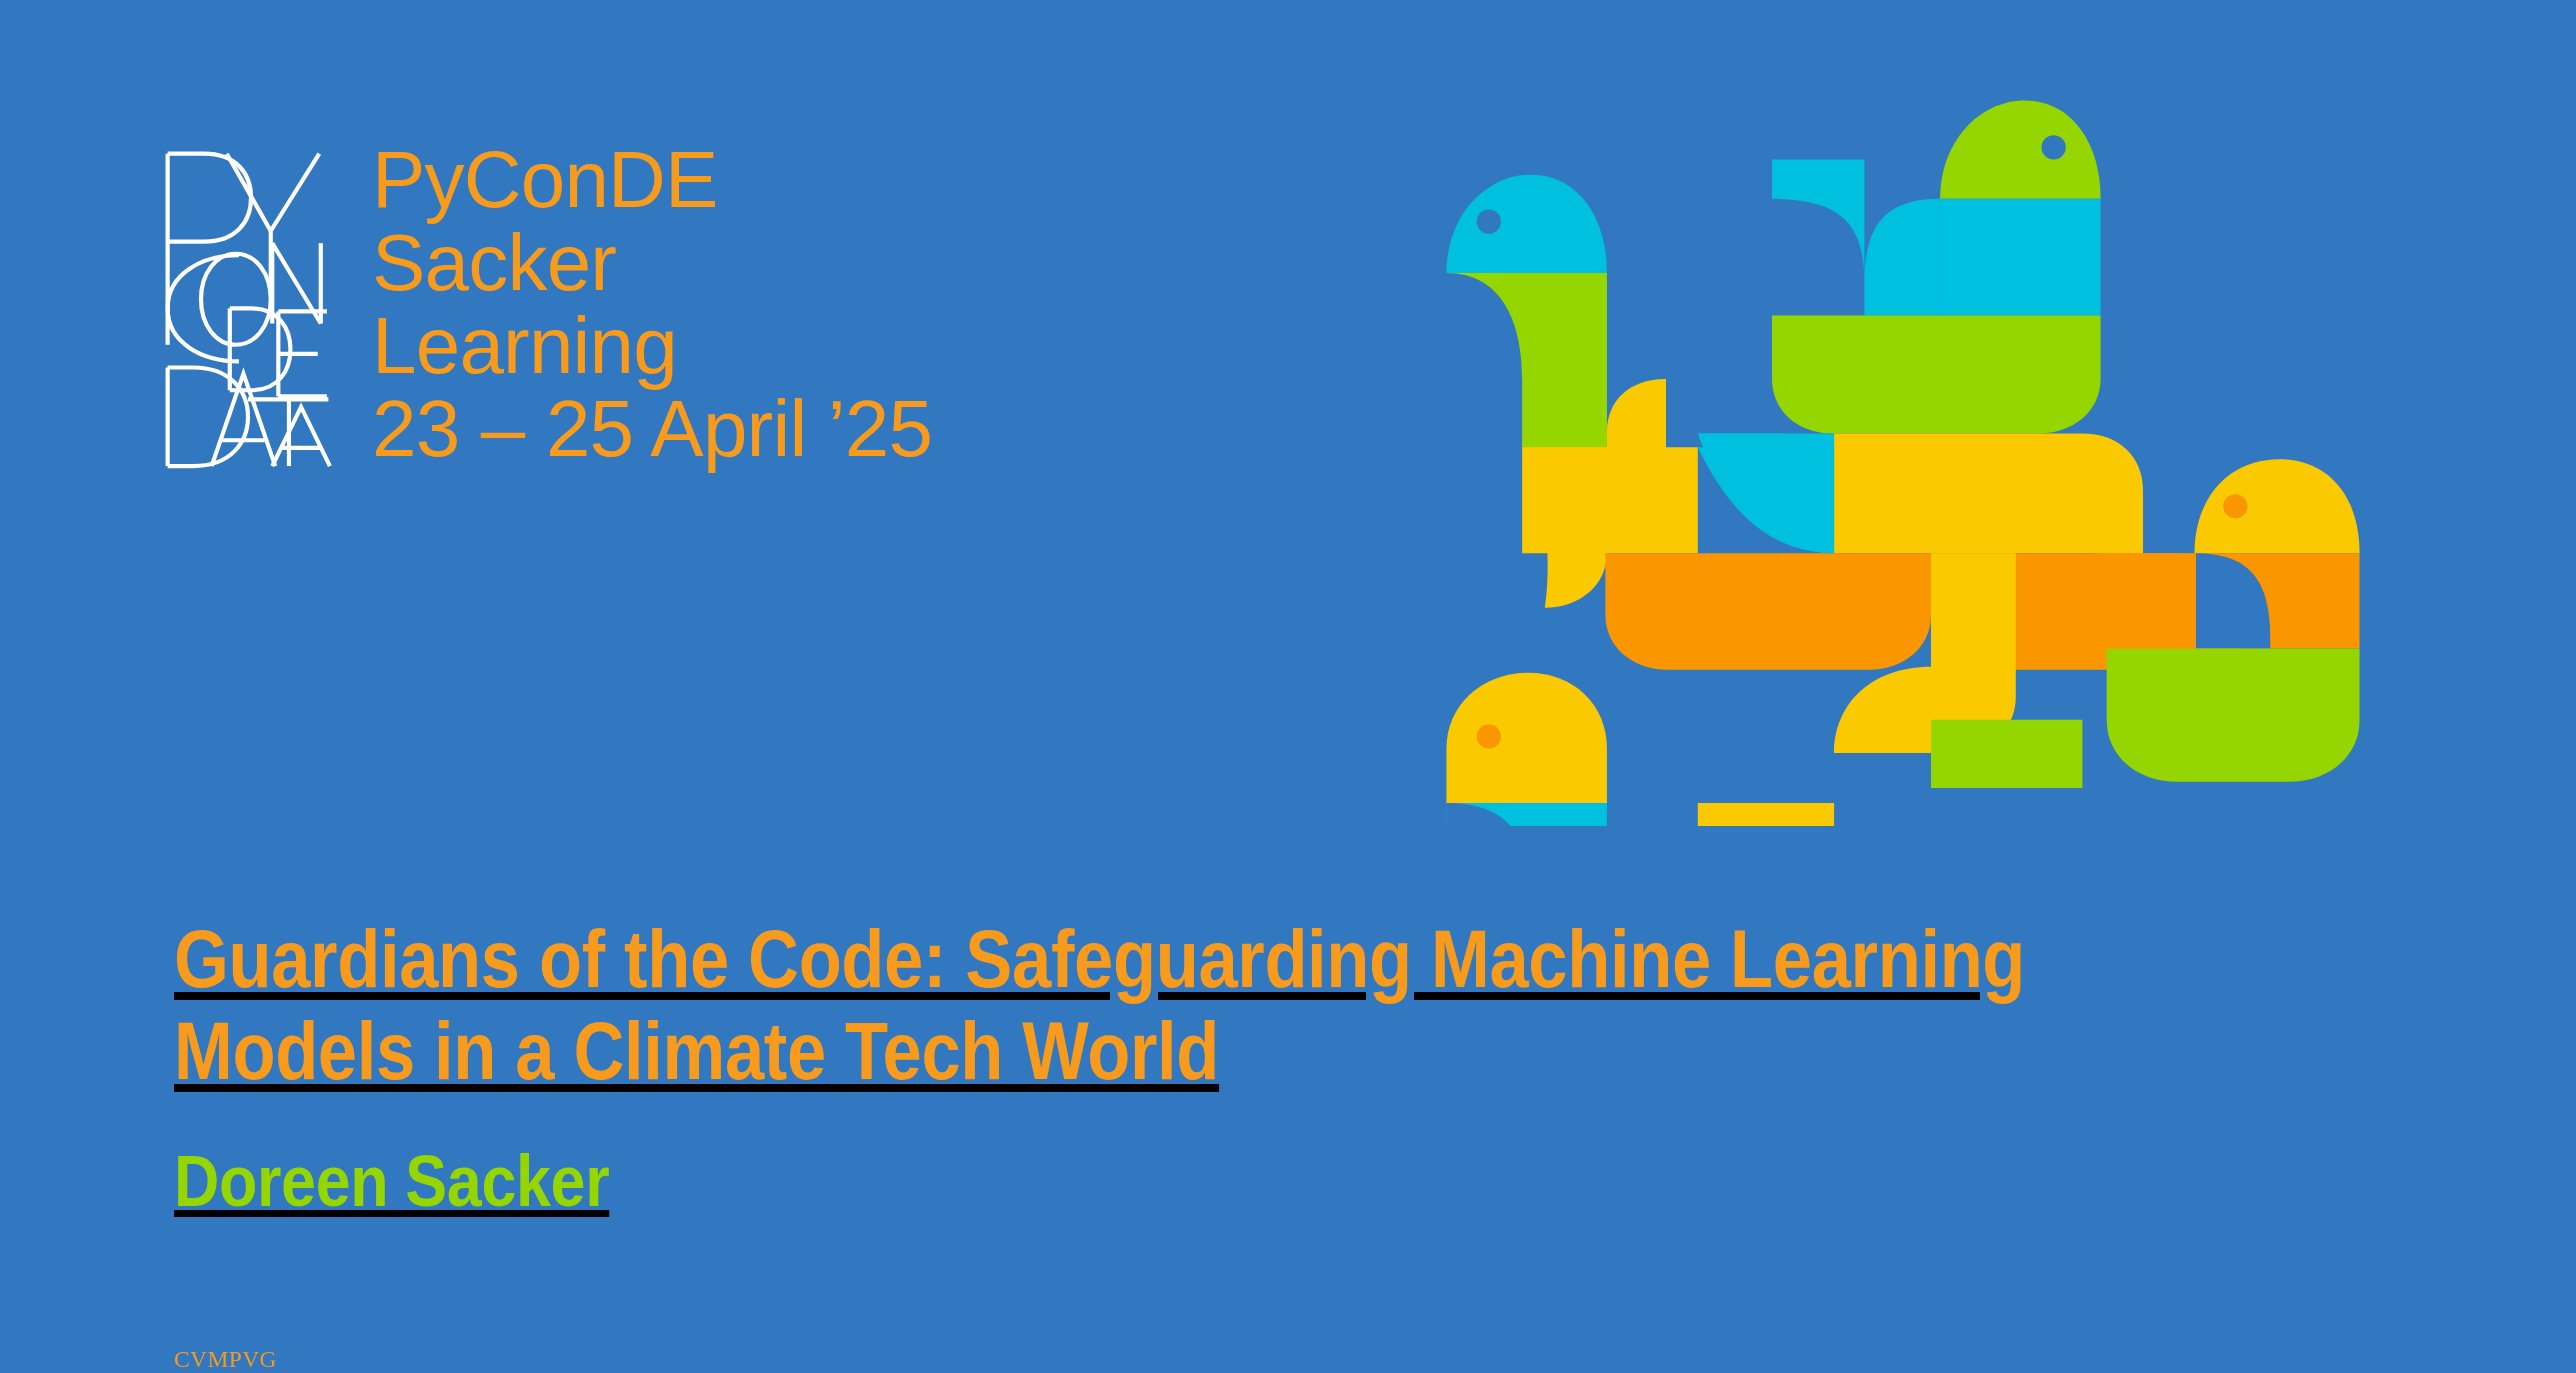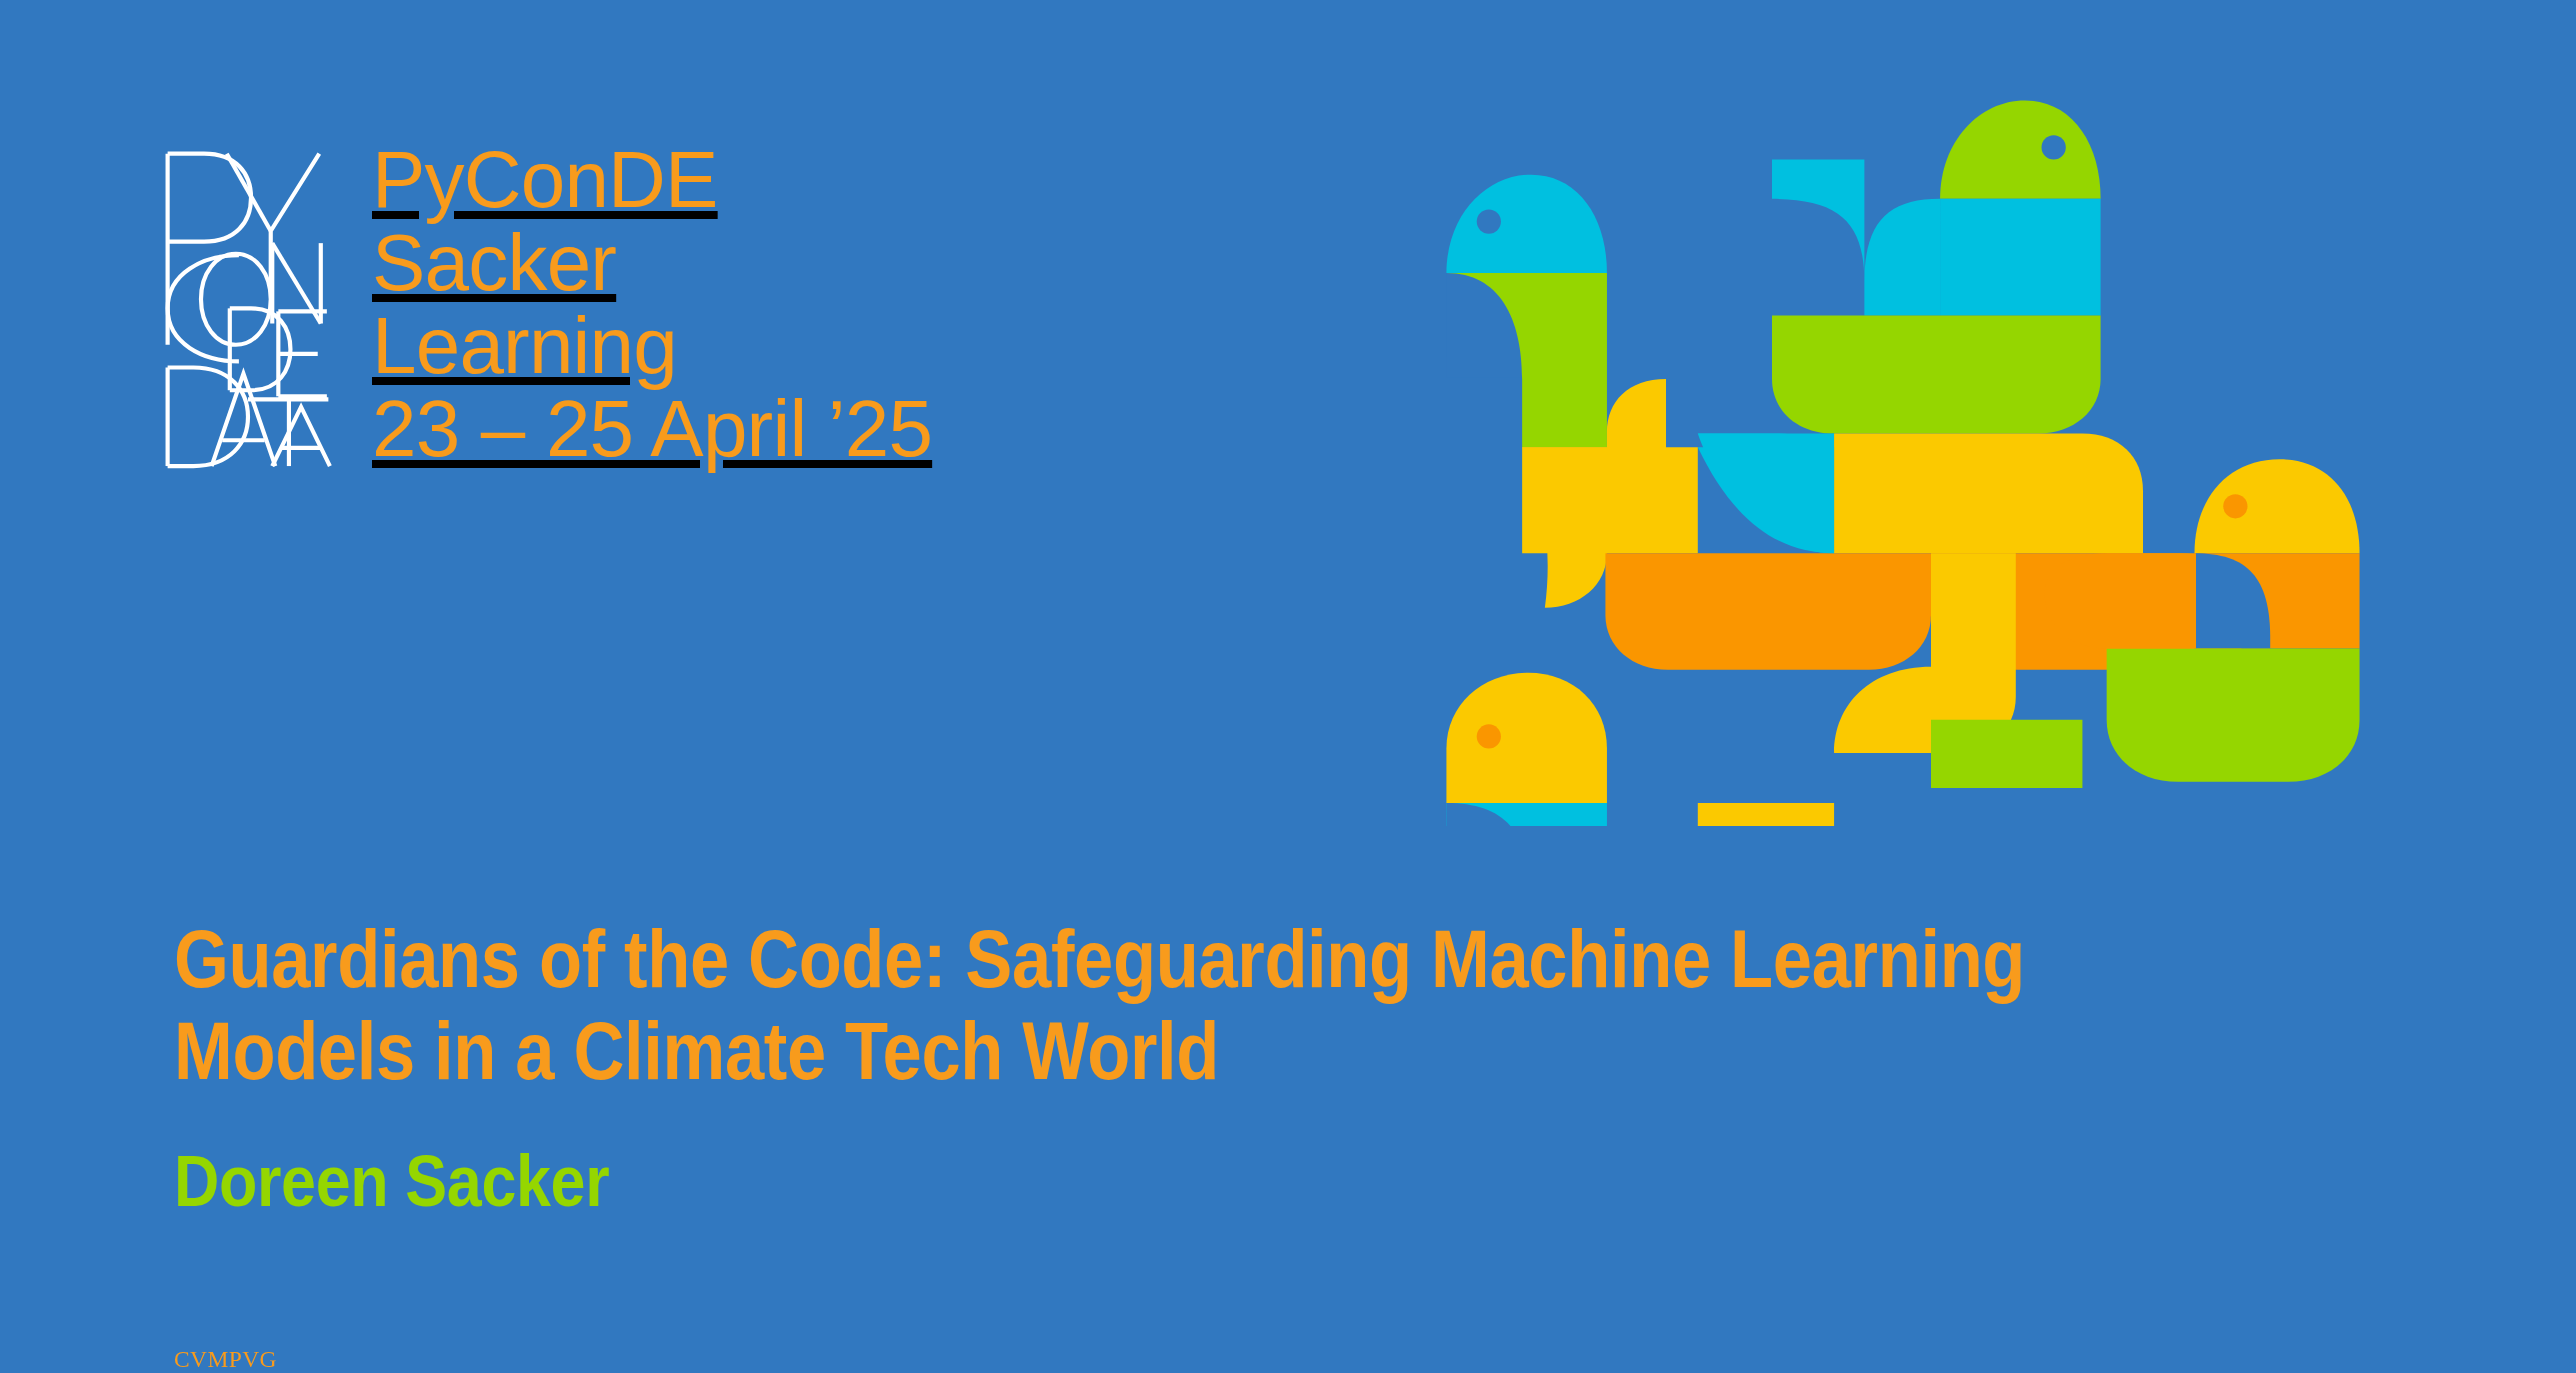--- a/index.html
+++ b/index.html
@@ -20,21 +20,20 @@
     overflow: hidden;
   }
 
   
   #brand {
     position: absolute;
     left: 157px;
     top: 140px;
     display: flex;
     align-items: flex-start;
-    text-decoration: underline;
   }
 
   #logo-mark {
     width: 182px;
     height: 333px;
     flex: none;
   }
 
   #brand-lines {
     margin-left: 33px;
@@ -61,20 +60,21 @@
     height: 803px;
   }
   #artwork svg { display: block; width: 100%; height: 100%; }
 
   
   #talk-block {
     position: absolute;
     left: 174px;
     top: 913px;
     width: 2197px;
+    text-decoration: underline;
   }
 
   #talk-title {
     color: #f89b1c;
     font-family: "Liberation Sans Narrow", "Liberation Sans", sans-serif;
     font-weight: 700;
     font-size: 82px;
     line-height: 1.12;
     letter-spacing: -0.4px;
     margin: 0;

